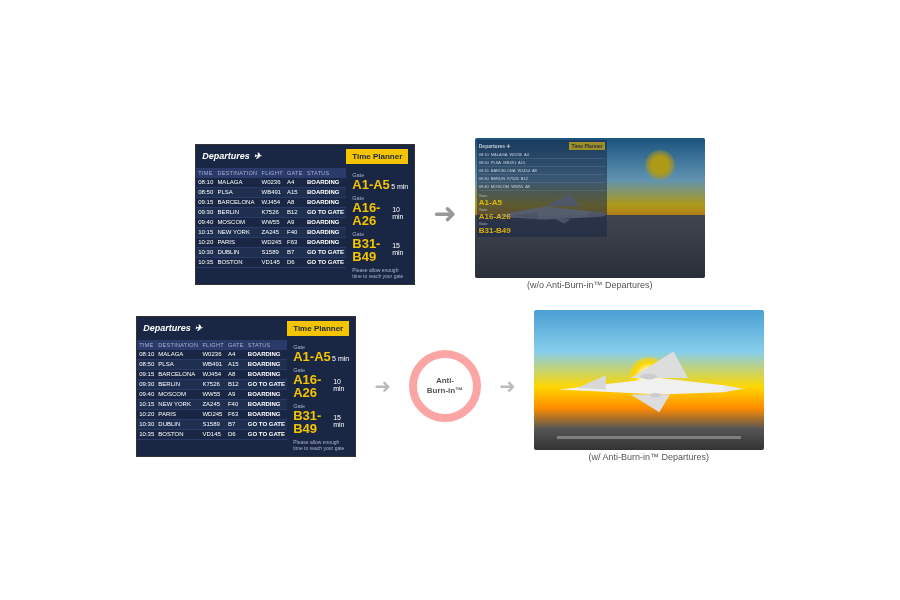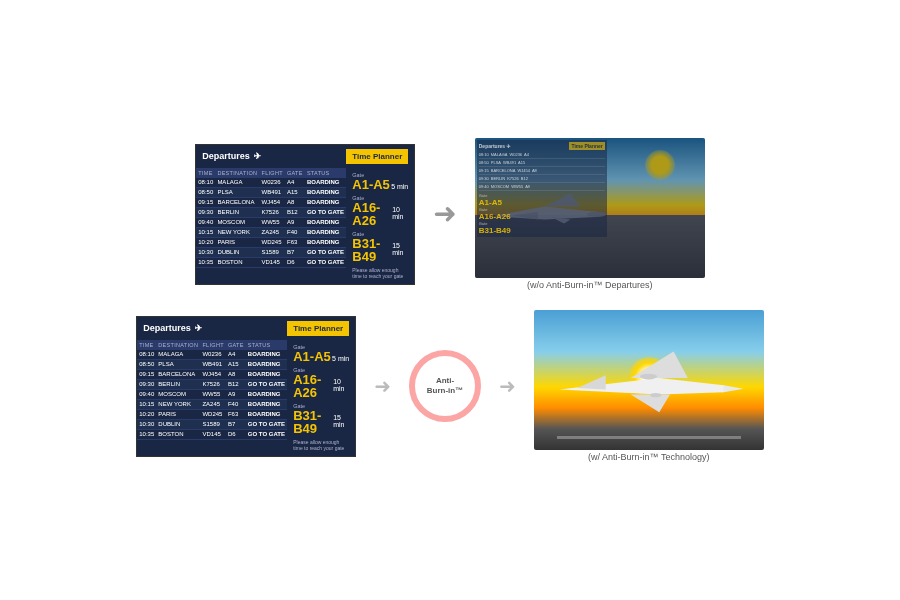--- a/index.html
+++ b/index.html
@@ -43,20 +43,21 @@
       padding: 4px 6px;
       background: #1a2744;
     }
     .board-title {
       font-size: 9px;
       font-weight: bold;
       color: #fff;
       display: flex;
       align-items: flex-end;
       gap: 4px;
+      font-style: italic;
     }
     .time-planner-header {
       background: #f5c400;
       color: #1a2744;
       font-size: 8px;
       font-weight: bold;
       padding: 3px 6px;
       text-align: center;
     }
     .board-table {
@@ -178,21 +179,21 @@
       font-size: 9px;
       color: #555;
       text-align: center;
       margin-top: 2px;
     }
     
     .anti-burn-circle {
       width: 72px;
       height: 72px;
       border-radius: 50%;
-      border: 6px solid #fca5a5;
+      border: 8px solid #fca5a5;
       display: flex;
       flex-direction: column;
       align-items: center;
       justify-content: center;
       background: #fff;
       color: #666;
       font-size: 8px;
       font-weight: bold;
       text-align: center;
       line-height: 1.2;
@@ -575,17 +576,17 @@
 
             <ellipse cx="145" cy="40" rx="12" ry="4" fill="#ccc"></ellipse>
             <ellipse cx="155" cy="66" rx="8" ry="3" fill="#ccc"></ellipse>
 
             <path d="M45,56 L85,38 L85,58 Z" fill="#d8d8d8"></path>
           </svg>
 
           <div style="position:absolute;bottom:8%;left:50%;transform:translateX(-50%);width:80%;height:3px;background:rgba(255,255,255,0.3);"></div>
         </div>
       </div>
-      <div class="caption">(w/ Anti-Burn-in™ Technology)</div>
+      <div class="caption">(w/ Anti-Burn-in™ Departures)</div>
     </div>
   </div>
 
 </div>
 
 </body></html>

